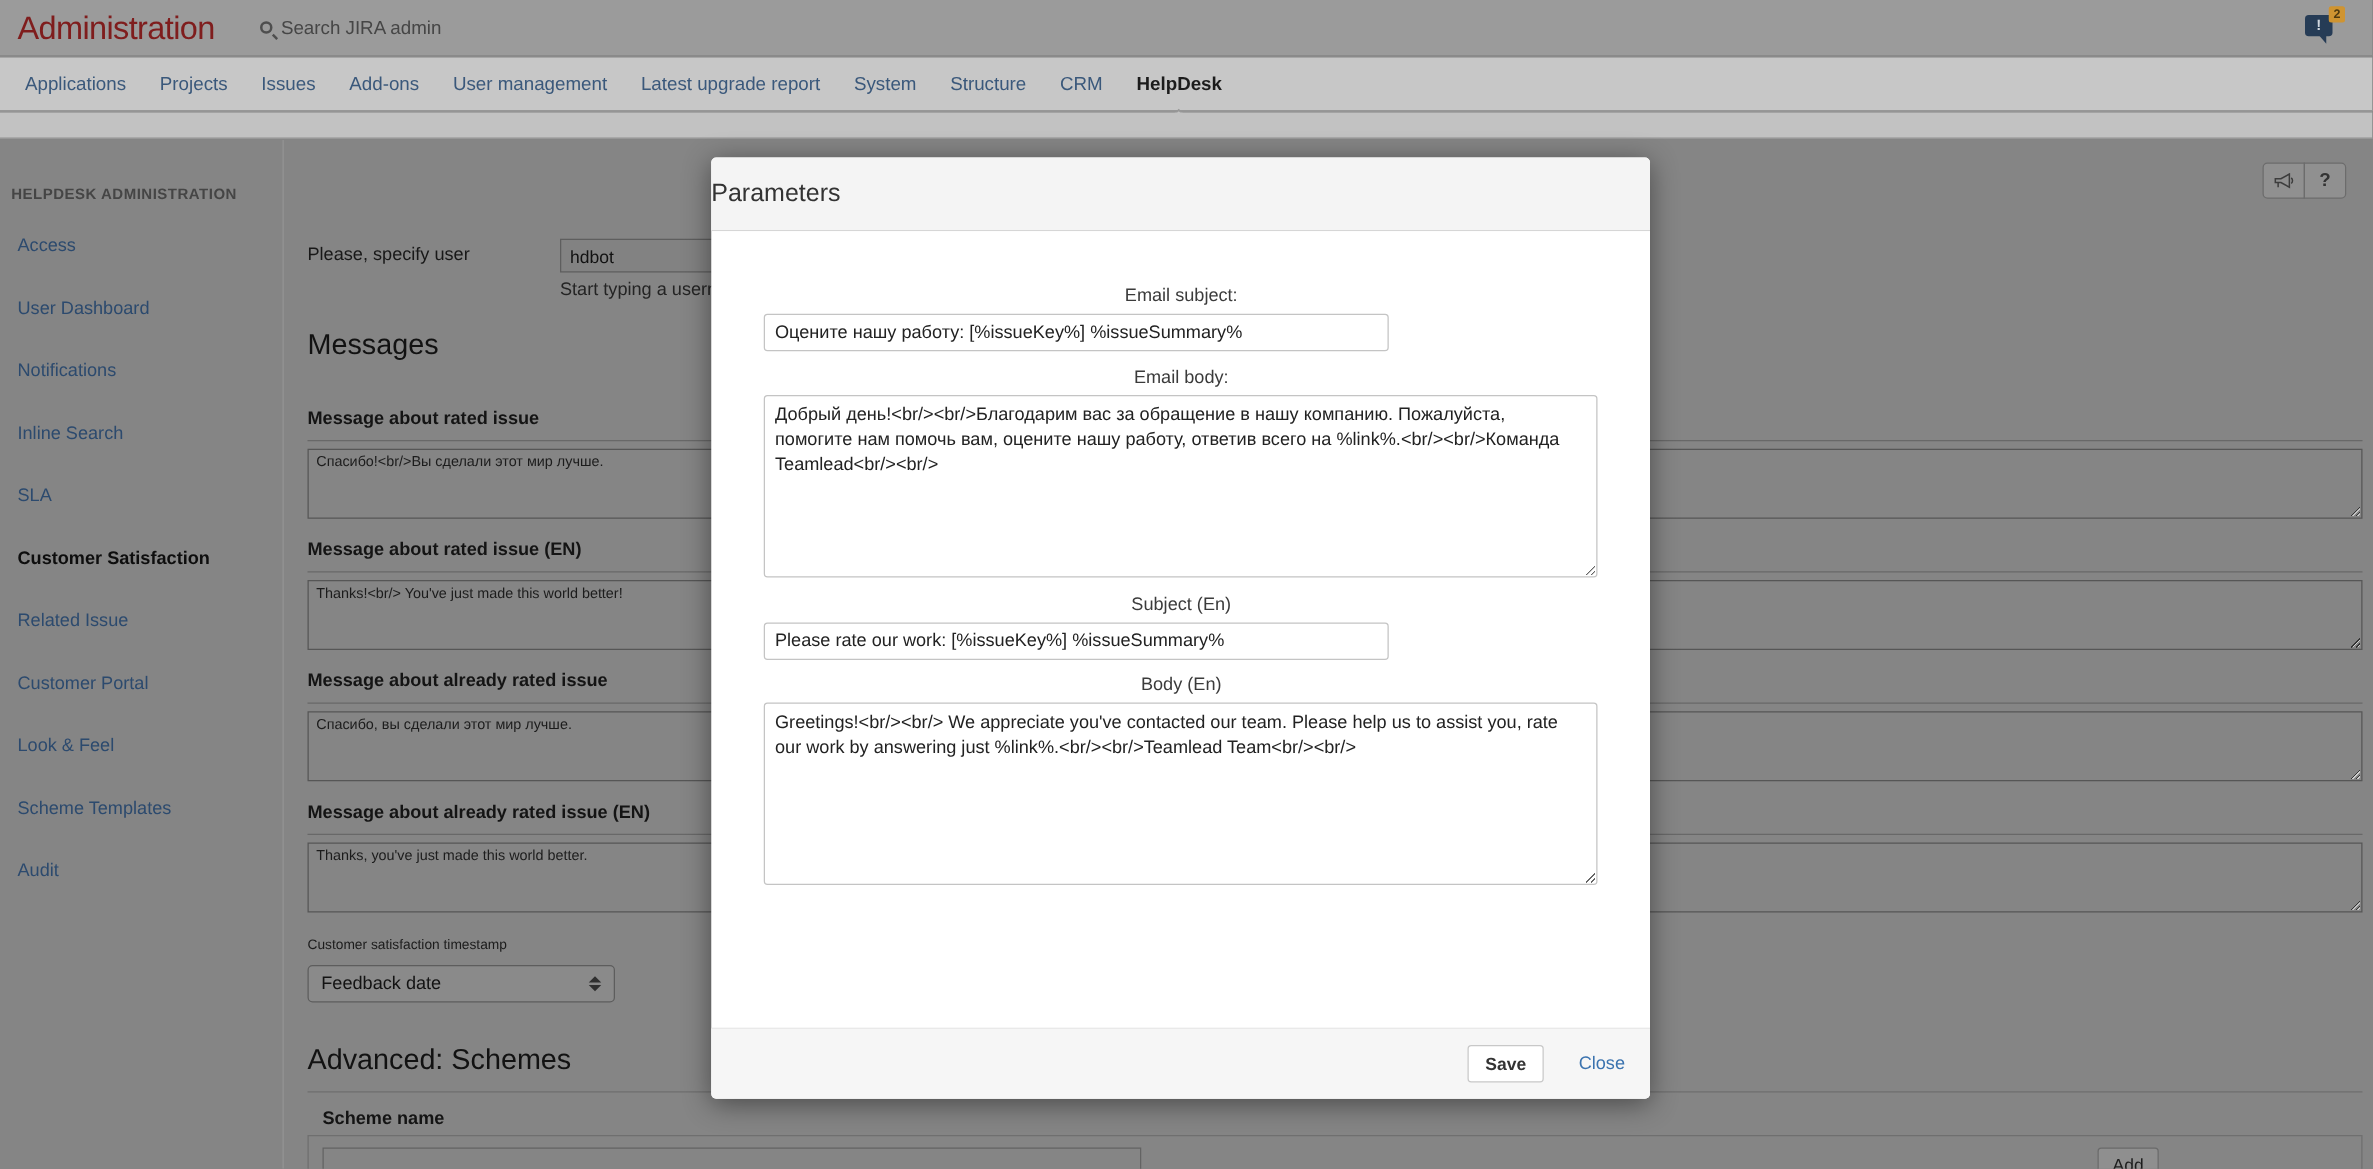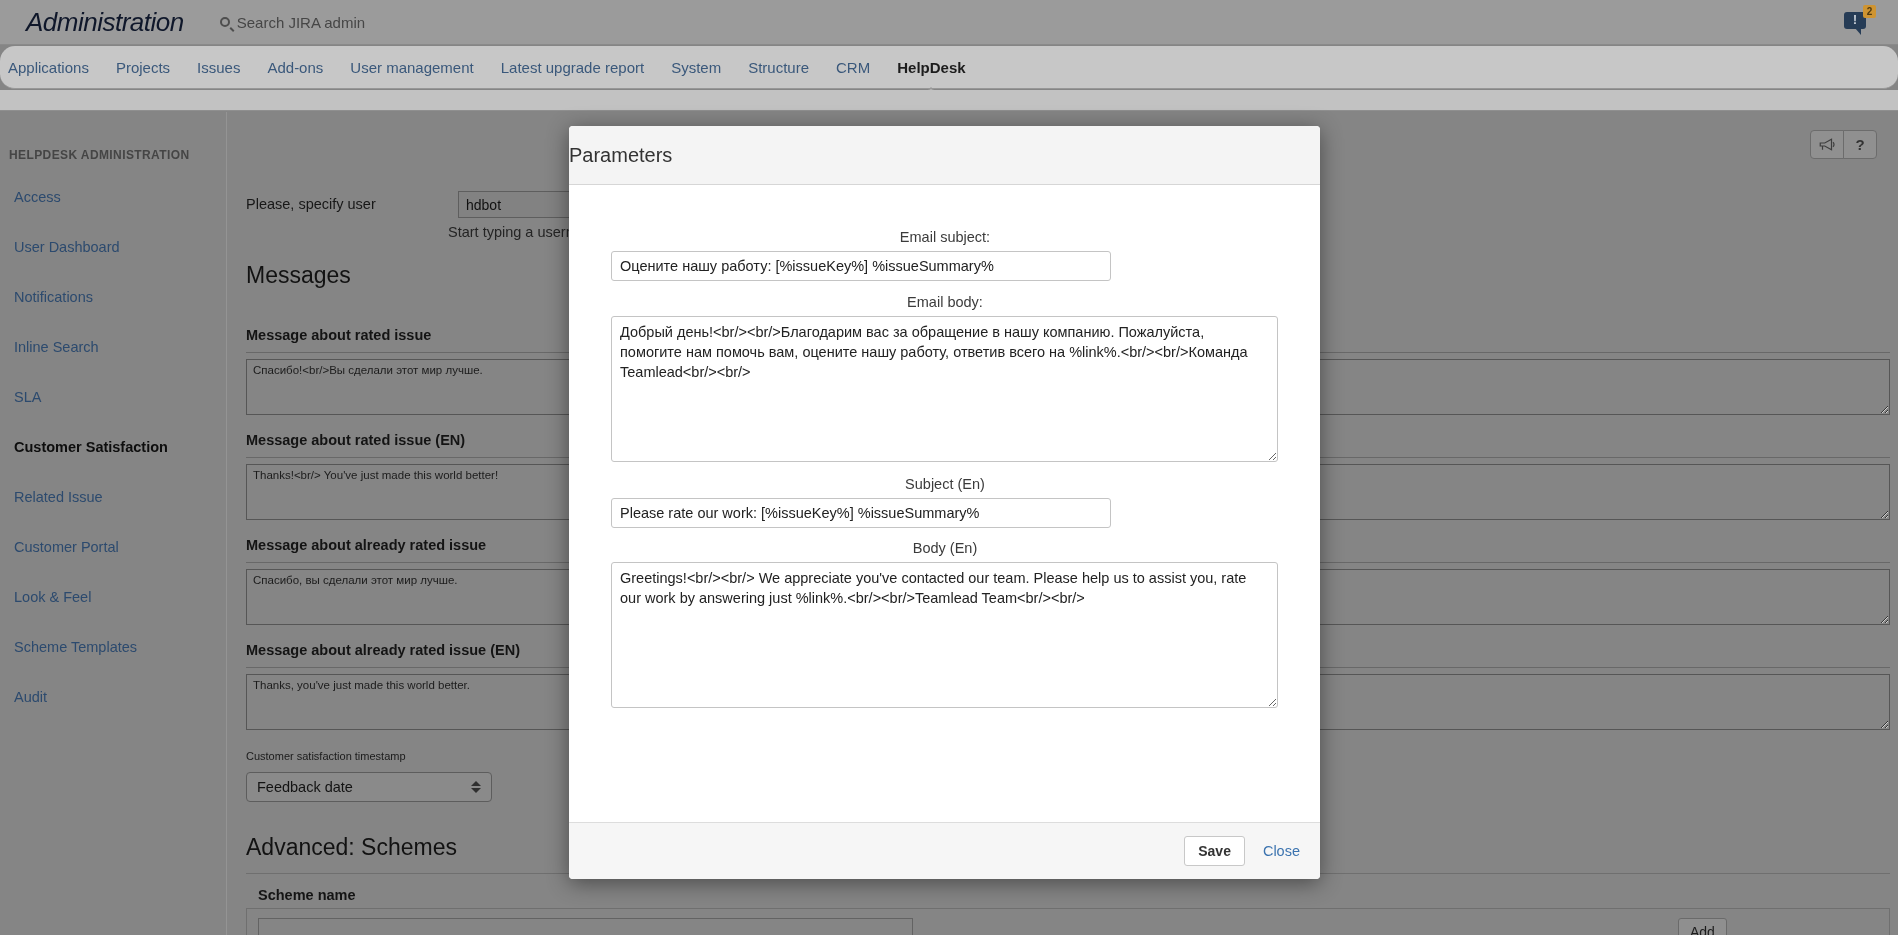--- a/index.html
+++ b/index.html
@@ -1,55 +1,55 @@
 <!DOCTYPE html>
 <html><head>
 <meta charset="utf-8">
 <style>
   * { margin:0; padding:0; box-sizing:border-box; }
   html,body { width:1898px; height:935px; overflow:hidden; }
   body { font-family:"Liberation Sans", sans-serif; background:#858585; position:relative; }
 
   
   .app-header { position:absolute; top:0; left:0; right:0; height:45px; background:#9b9b9b; border-bottom:1px solid #8a8a8a; display:flex; align-items:center; }
-  .app-title { font-size:26px; color:#0f172a; margin-left:26px; font-weight:400; letter-spacing:-0.5px;font-style:italic; }
+  .app-title { font-size:26px; color:#7f1d1d; margin-left:14px; font-weight:400; letter-spacing:-0.5px; }
   .admin-search { margin-left:36px; display:flex; align-items:center; gap:7px; }
   .mag-icon { width:10px; height:10px; border:2px solid #4e4e4e; border-radius:50%; position:relative; display:inline-block; }
   .mag-icon::after { content:""; position:absolute; width:2px; height:5px; background:#4e4e4e; transform:rotate(-45deg); left:9px; top:8px; }
   .admin-search input { background:transparent; border:none; outline:none; font-size:15px; color:#3f3f3f; width:230px; font-family:inherit; }
   .admin-search input::placeholder { color:#464646; opacity:1; }
 
   .notif { position:absolute; right:20px; top:5px; width:34px; height:30px; cursor:pointer; }
   .notif .bubble { position:absolute; left:0; top:7px; width:22px; height:17px; background:#263c56; border-radius:3px; color:#cfd6de; font-size:12px; font-weight:bold; text-align:center; line-height:17px; }
   .notif .bubble::after { content:""; position:absolute; left:11px; top:16px; border-left:6px solid transparent; border-top:7px solid #263c56; }
   .notif .badge { position:absolute; right:2px; top:0; width:13px; height:13px; background:#cf9431; border-radius:2px; color:#503a10; font-size:10px; font-weight:bold; text-align:center; line-height:13px; }
 
   
-  .app-nav { position:absolute; top:46px; left:0; right:0; height:43px; background:#c7c7c7; border-bottom:1px solid #979797; display:flex; align-items:center; gap:27px; padding-left:8px;border-radius:15px; }
+  .app-nav { position:absolute; top:46px; left:0; right:0; height:43px; background:#c7c7c7; border-bottom:1px solid #979797; display:flex; align-items:center; gap:27px; padding-left:20px; }
   .nav-item { font-size:15px; color:#3a587b; cursor:pointer; white-space:nowrap; position:relative; }
   .nav-item.active { font-weight:bold; color:#1c1c1c; }
   .nav-item.active::before { content:""; position:absolute; left:50%; top:28px; margin-left:-9px; border-left:9px solid transparent; border-right:9px solid transparent; border-bottom:9px solid #989898; }
   .nav-item.active::after { content:""; position:absolute; left:50%; top:30px; margin-left:-8px; border-left:8px solid transparent; border-right:8px solid transparent; border-bottom:8px solid #c4c4c4; }
   .substrip { position:absolute; top:90px; left:0; right:0; height:21px; background:#c2c2c2; border-bottom:1px solid #8f8f8f; }
 
   
   .sidebar { position:absolute; top:112px; left:0; bottom:0; width:227px; border-right:1px solid #949494; }
   .sidebar-heading { margin:36px 0 6px 9px; font-size:12px; font-weight:bold; color:#454545; letter-spacing:0.4px; }
   .side-item { font-size:14.5px; color:#2c4a6e; padding-left:14px; height:30px; line-height:30px; cursor:pointer; white-space:nowrap;margin-top:20px; }
   .side-item.active { font-weight:bold; color:#0e0e0e; }
 
   
   .main { position:absolute; top:112px; left:228px; right:0; bottom:0; padding-left:18px; padding-right:8px; }
   .tool-buttons { position:absolute; top:18px; right:21px; display:flex; }
   .tool-btn { width:34px; height:29px; background:#909090; border:1px solid #6c6c6c; display:flex; align-items:center; justify-content:center; color:#333; font-size:15px; font-weight:bold; cursor:pointer; }
   .tool-btn:first-child { border-radius:4px 0 0 4px; }
   .tool-btn:last-child { border-radius:0 4px 4px 0; margin-left:-1px; }
 
   .user-label { position:absolute; left:18px; top:84px; font-size:14.5px; color:#181818; }
-  .user-input { position:absolute; left:220px; top:79px; width:200px; height:27px; background:#828282; border:1px solid #5e5e5e; font-size:14px; color:#111; padding:0 7px; font-family:inherit;margin-left:10px; }
+  .user-input { position:absolute; left:220px; top:79px; width:200px; height:27px; background:#828282; border:1px solid #5e5e5e; font-size:14px; color:#111; padding:0 7px; font-family:inherit; }
   .user-hint { position:absolute; left:220px; top:112px; font-size:14.5px; color:#242424; white-space:nowrap; }
   .messages-heading { position:absolute; left:18px; top:150px; font-size:23px; color:#121212; font-weight:400; }
 
   .msg-section { position:absolute; left:18px; right:8px; }
   .msg-section h3 { font-size:14.5px; font-weight:bold; color:#141414; padding-bottom:9px; border-bottom:1px solid #686868; }
   .bg-textarea { margin-top:6px; width:100%; height:56px; background:transparent; border:1px solid #565656; color:#1c1c1c; font-size:11.5px; padding:4px 6px; font-family:inherit; resize:both; }
   .sec-0 { top:215px; } .sec-1 { top:320px; } .sec-2 { top:425px; } .sec-3 { top:530px; }
 
   .ts-label { position:absolute; left:18px; top:638px; font-size:11px; color:#1b1b1b; }
   .select-box { position:absolute; left:18px; top:660px; width:246px; height:30px; border:1px solid #5d5d5d; border-radius:4px; background:#8a8a8a; display:flex; align-items:center; padding:0 10px; font-size:14.5px; color:#131313; cursor:pointer; }
@@ -66,21 +66,21 @@
 
   
   .modal { position:absolute; left:569px; top:126px; width:751px; height:753px; background:#ffffff; border-radius:4px; box-shadow:0 4px 22px rgba(0,0,0,0.45); z-index:10; }
   .modal-header { height:59px; background:#f4f4f4; border-bottom:1px solid #d6d6d6; border-radius:4px 4px 0 0; display:flex; align-items:center; }
   .modal-title { font-size:20px; color:#333; font-weight:500; }
   .modal-body { padding:44px 42px 0 42px; }
   .m-label { display:block; font-size:14.5px; color:#3b3b3b; margin:0 0 6px 1px;text-align:center; }
   .m-input { width:500px; height:30px; border:1px solid #c4c4c4; border-radius:3px; font-size:14.5px; color:#222; padding:0 8px; display:block; font-family:inherit; }
   .m-textarea { width:667px; height:146px; border:1px solid #c4c4c4; border-radius:3px; font-size:14.5px; line-height:20px; color:#222; padding:5px 8px; display:block; resize:both; font-family:inherit; }
   .gap-a { margin-bottom:13px; } .gap-b { margin-bottom:14px; } .gap-c { margin-bottom:12px; }
-  .modal-footer { position:absolute; left:0; right:0; bottom:0; height:57px; background:#f6f6f6; border-top:1px solid #dddddd; border-radius:0 0 4px 4px; display:flex; align-items:center; justify-content:flex-end; padding-right:20px; gap:18px; }
+  .modal-footer { position:absolute; left:0; right:0; bottom:0; height:57px; background:#f6f6f6; border-top:1px solid #dddddd; border-radius:0 0 4px 4px; display:flex; align-items:center; justify-content:flex-end; padding-right:20px; gap:28px; }
   .save-btn { height:30px; padding:0 13px; background:#ffffff; border:1px solid #c8c8c8; border-radius:3px; font-weight:bold; font-size:14px; color:#333; font-family:inherit; cursor:pointer; }
   .close-link { color:#3b73af; font-size:14.5px; cursor:pointer; }
 </style>
 </head>
 <body>
 
 <header class="app-header">
   <div class="app-title">Administration</div>
   <div class="admin-search">
     <span class="mag-icon"></span>

